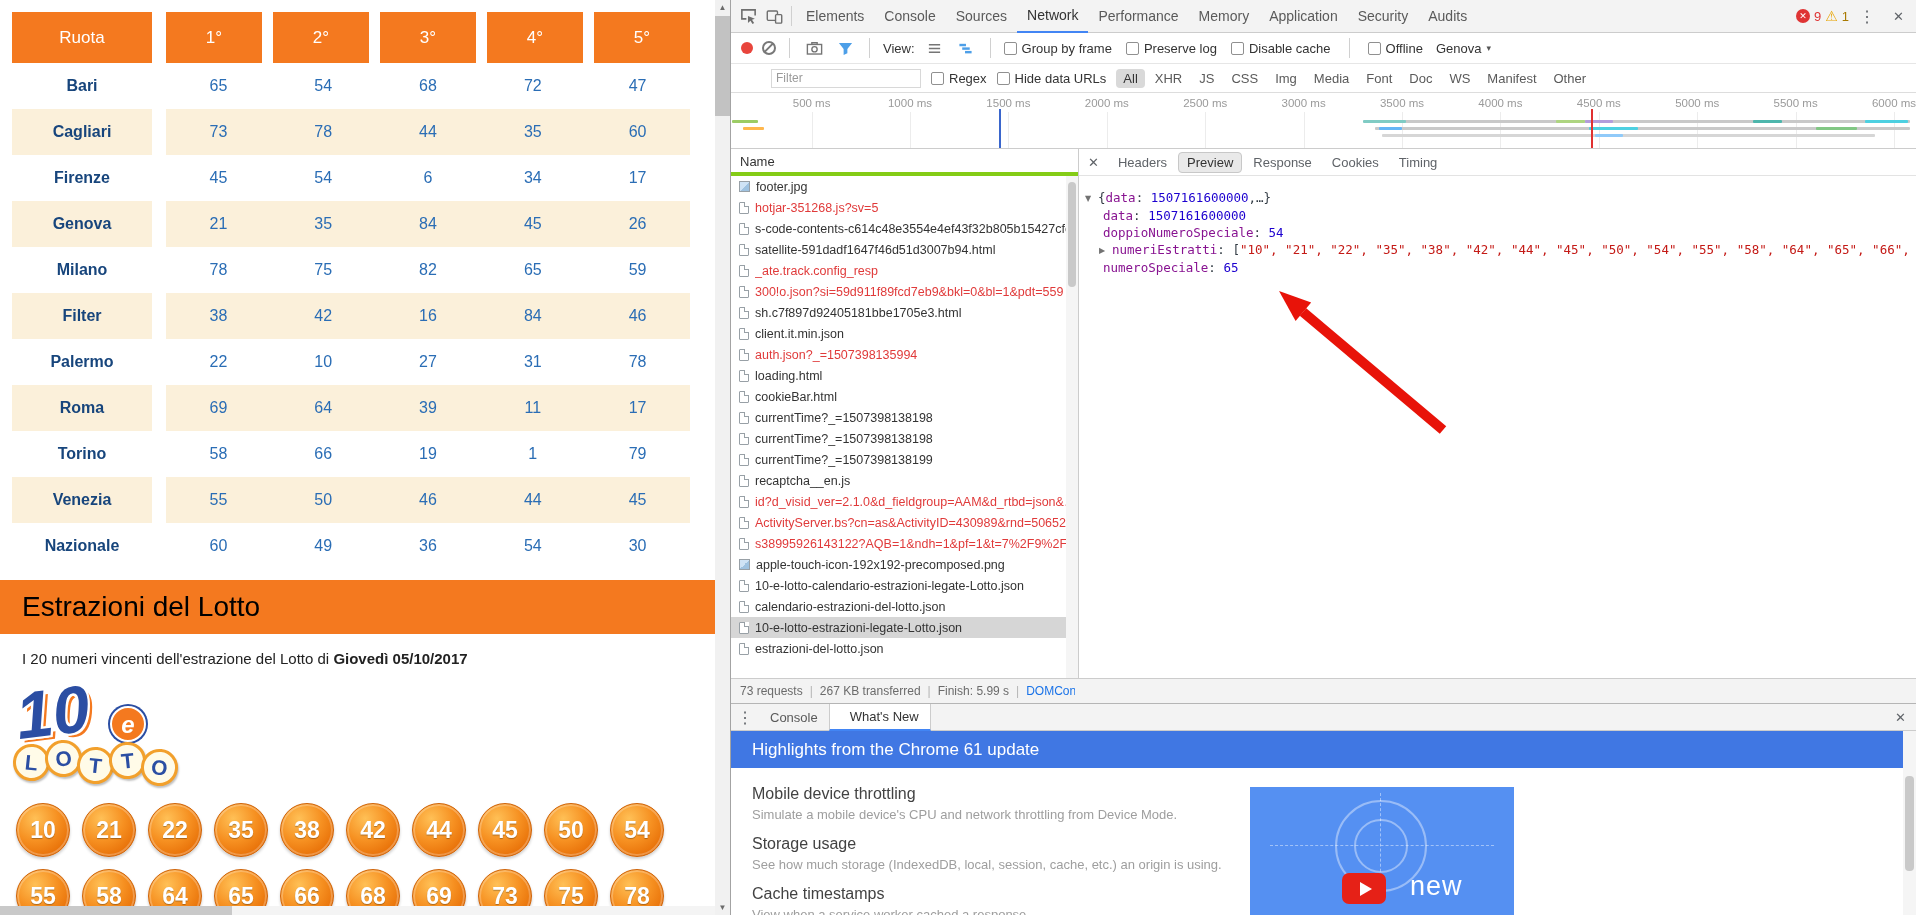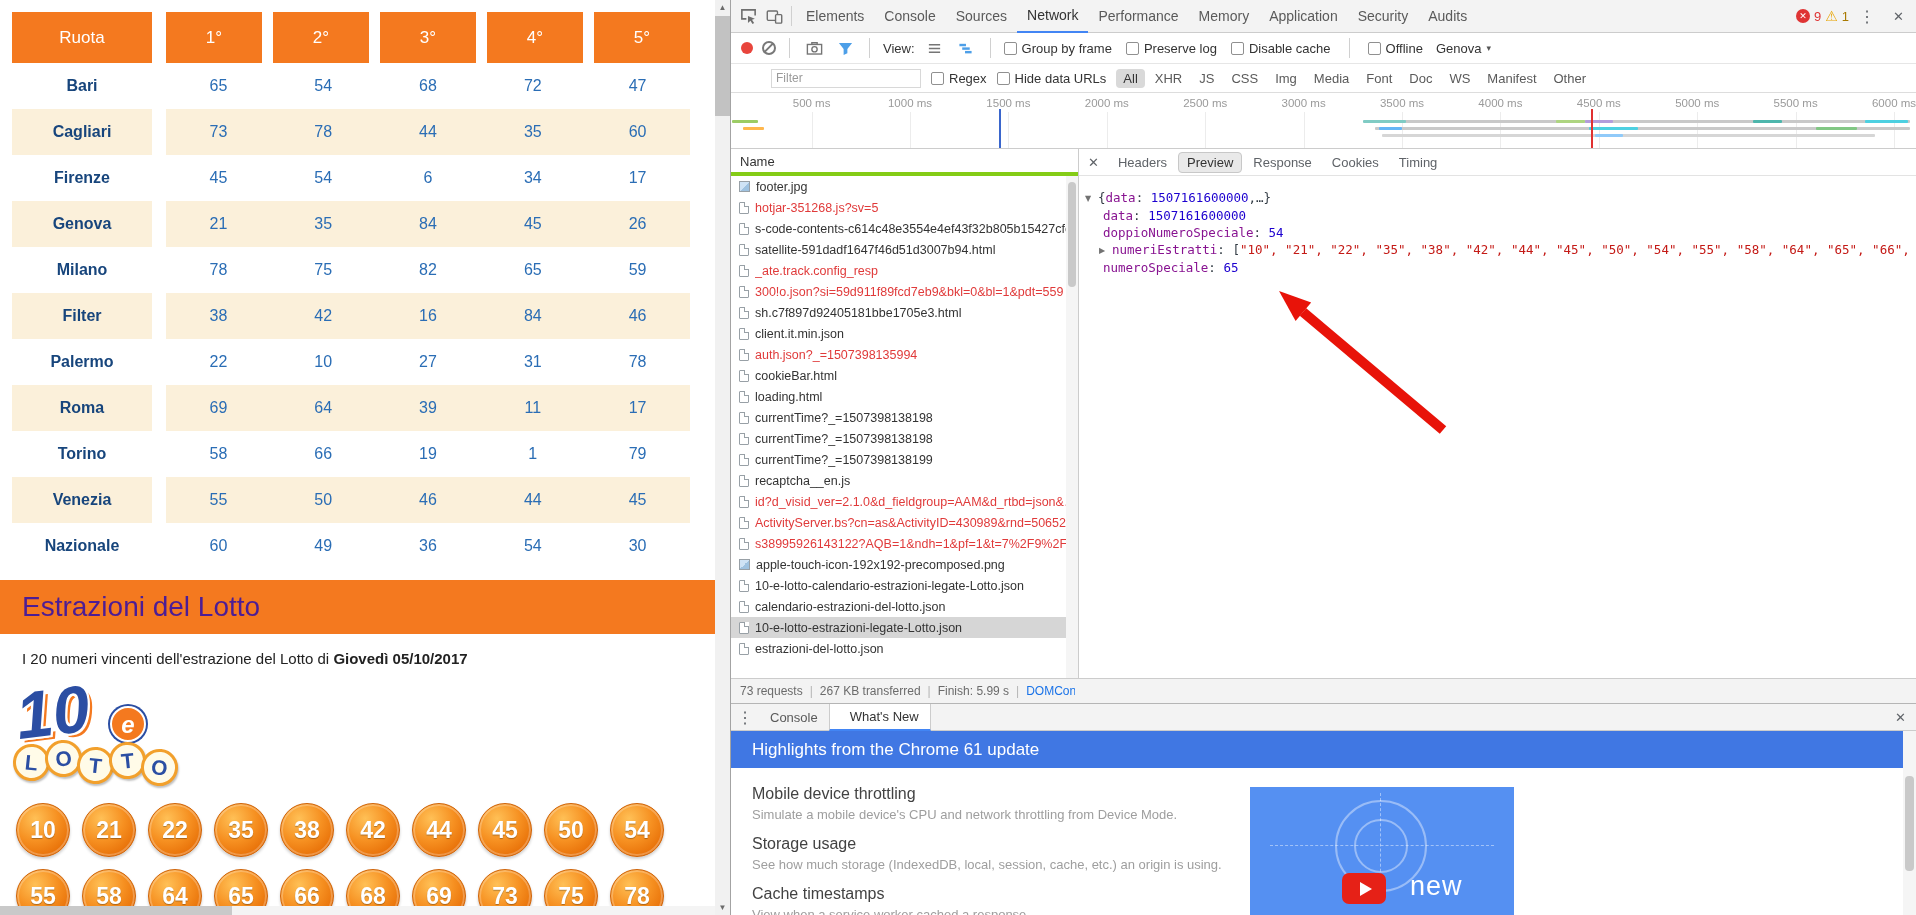--- a/index.html
+++ b/index.html
@@ -16,21 +16,21 @@
   .lt-h.num:not(:last-child) { margin-right:11px; }
   .lt-rows { position:absolute; top:63px; left:12px; width:678px; }
   .lt-row { display:flex; height:46px; }
   .lt-name { width:140px; margin-right:14px; display:flex; align-items:center; justify-content:center;
     font-weight:bold; color:#17457c; font-size:16px; }
   .lt-nums { flex:1; display:flex; }
   .lt-num { flex:1; display:flex; align-items:center; justify-content:center; color:#2a6db5; font-size:16px; }
   .lt-row.alt .lt-name, .lt-row.alt .lt-nums { background:#fbf0da; }
 
   .lotto-banner { position:absolute; top:580px; left:0; width:715px; height:54px; background:#f4791f;
-    color:#4c1d95; font-size:28px; line-height:54px; padding-left:22px; }
+    color:#000000; font-size:28px; line-height:54px; padding-left:22px; }
   .draw-text { position:absolute; top:650px; left:22px; font-size:15px; color:#222; }
 
   .logo { position:absolute; top:682px; left:14px; width:250px; height:118px; }
   .logo-10 { position:absolute; left:2px; top:-8px; font-size:66px; font-weight:800; font-style:italic;
     color:#2b4ea3; transform:rotate(-7deg);
     text-shadow:2px 2px 0 #fff,-2px 2px 0 #fff,2px -2px 0 #fff,-2px -2px 0 #fff,4px 4px 0 #f4791f; }
   .logo-e { position:absolute; left:96px; top:24px; width:36px; height:36px; border-radius:50%;
     background:#f4791f; color:#fff; font-style:italic; font-weight:700; font-size:24px;
     text-align:center; line-height:33px; border:2px solid #fff; box-shadow:0 0 0 2px #2b4ea3; }
   .logo-lotto { position:absolute; left:4px; top:58px; display:flex; }
@@ -546,25 +546,25 @@
             <div class="req-row">
               <span class="ic-doc"></span>
               <span class="req-name">client.it.min.json</span>
             </div>
             <div class="req-row error">
               <span class="ic-doc"></span>
               <span class="req-name">auth.json?_=1507398135994</span>
             </div>
             <div class="req-row">
               <span class="ic-doc"></span>
+              <span class="req-name">loading.html</span>
+            </div>
+            <div class="req-row">
+              <span class="ic-doc"></span>
               <span class="req-name">cookieBar.html</span>
-            </div>
-            <div class="req-row">
-              <span class="ic-doc"></span>
-              <span class="req-name">loading.html</span>
             </div>
             <div class="req-row">
               <span class="ic-doc"></span>
               <span class="req-name">currentTime?_=1507398138198</span>
             </div>
             <div class="req-row">
               <span class="ic-doc"></span>
               <span class="req-name">currentTime?_=1507398138198</span>
             </div>
             <div class="req-row">

